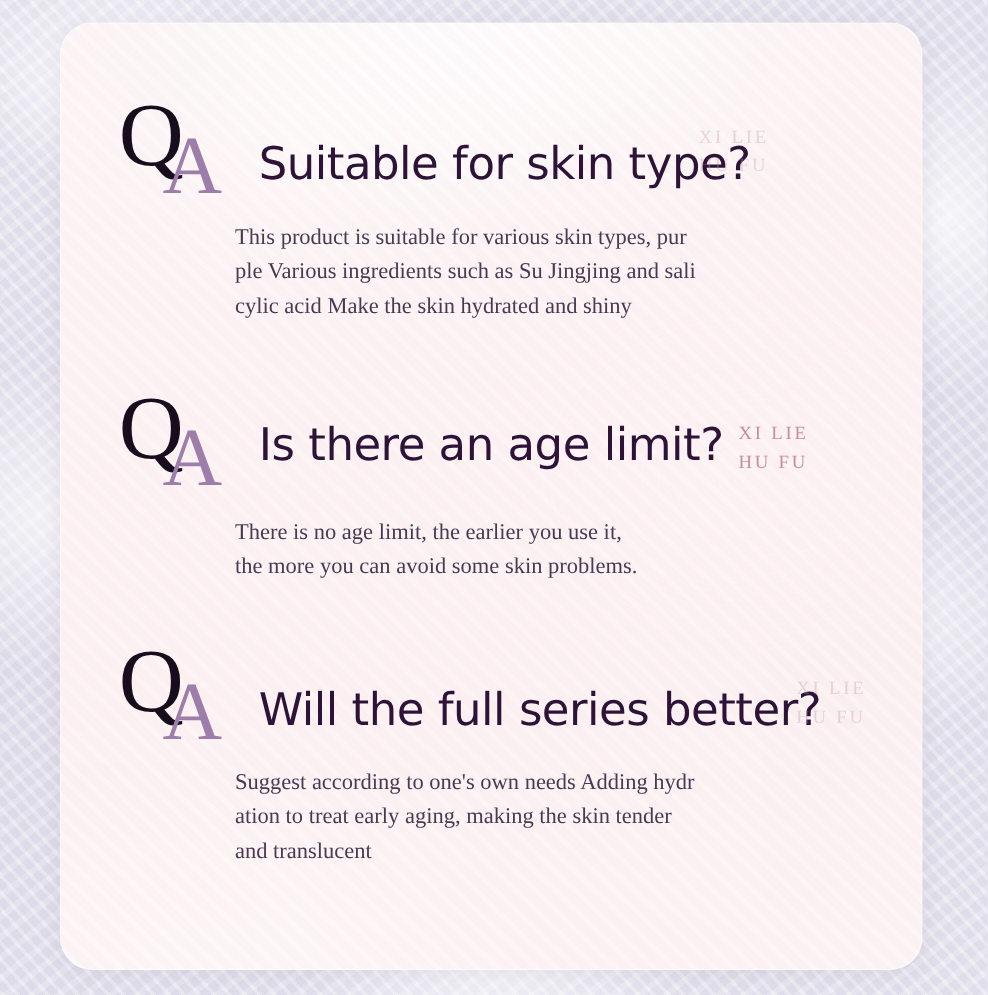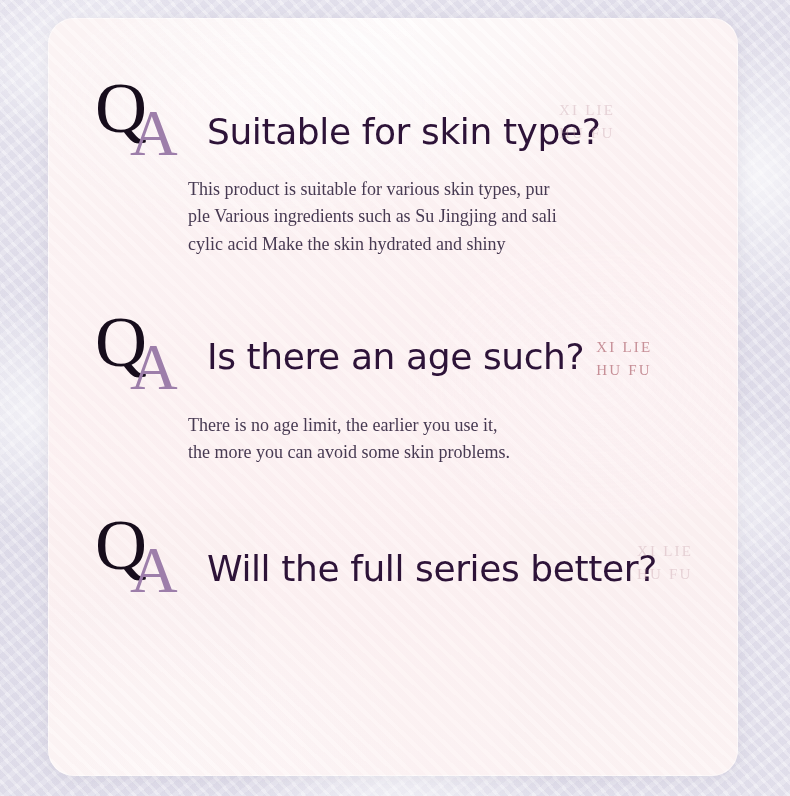--- a/index.html
+++ b/index.html
@@ -193,21 +193,21 @@
 cylic  acid Make the skin hydrated and shiny</div>
       </div>
 
       <div class="qa-block b2">
         <div class="heading-row">
           <div class="qa-mark">
             <span class="glyph-q">Q</span>
             <span class="glyph-a">A</span>
           </div>
           <div class="heading-wrap">
-            <div class="heading">Is there an age such?</div>
+            <div class="heading">Is there an age limit?</div>
             <div class="side-mark">
               <div>XI LIE</div>
               <div>HU FU</div>
             </div>
           </div>
         </div>
         <div class="answer">There is no age limit, the earlier you use it,
  the more you can avoid some skin problems.</div>
       </div>
 
@@ -218,17 +218,20 @@
             <span class="glyph-a">A</span>
           </div>
           <div class="heading-wrap">
             <div class="heading">Will the full series better?</div>
             <div class="side-mark faint f3">
               <div>XI LIE</div>
               <div>HU FU</div>
             </div>
           </div>
         </div>
+        <div class="answer">Suggest according to one's own needs Adding hydr
+ation to treat early aging, making the skin tender
+and translucent</div>
       </div>
 
     </div>
   </div>
 </div>
 
 </body></html>

